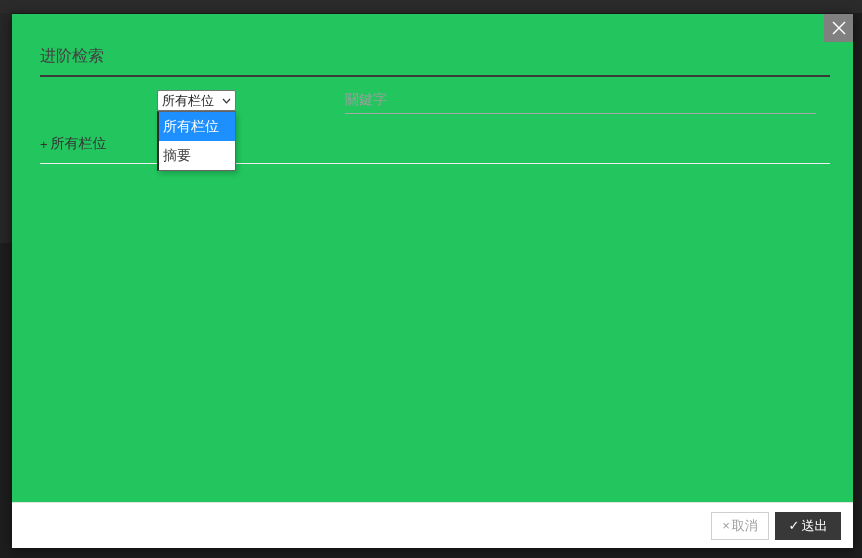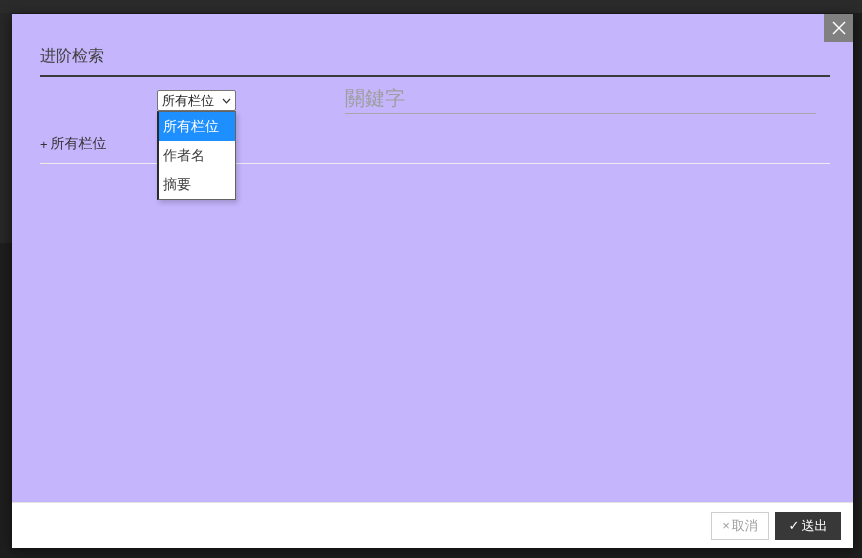--- a/index.html
+++ b/index.html
@@ -13,21 +13,21 @@
   .bg-strip-top {
     position:absolute; left:0; top:0; width:862px; height:13px;
     background:#2b2b2b;
   }
   .bg-strip-left {
     position:absolute; left:0; top:13px; width:12px; height:230px;
     background:#272727;
   }
   .modal {
     position:absolute; left:12px; top:14px; width:841px; height:534px;
-    background:#c4b5fd;
+    background:#22c55e;
     box-shadow:0 2px 12px rgba(0,0,0,.55);
   }
   .close-btn {
     position:absolute; top:0; right:0; width:29px; height:28px;
     background:#808080;
     display:flex; align-items:center; justify-content:center;
     cursor:pointer;
   }
   .modal-title {
     position:absolute; left:28px; top:32px;
@@ -59,21 +59,21 @@
     padding-left:4px;
     font-size:14px; color:#3d3d3d;
     white-space:nowrap; overflow:hidden;
     cursor:pointer;
   }
   .dropdown-option.selected { background:#1e8fff; color:#fff; }
   .keyword-input {
     position:absolute; left:333px; top:70px; width:471px; height:30px;
     border:none; border-bottom:1px solid #a8a8a8;
     outline:none; background:transparent;
-    font-size:20px; color:#333;
+    font-size:14px; color:#333;
     font-family:"Liberation Sans", sans-serif;
   }
   .keyword-input::placeholder { color:#9e9e9e; opacity:1; }
   .add-condition {
     position:absolute; left:28px; top:121px;
     font-size:14px; color:#333;
     display:flex; align-items:center; gap:3px;
     cursor:pointer;
   }
   .row-separator {
@@ -125,21 +125,20 @@
 
   <div class="select-box">
     <span>所有栏位</span>
     <svg width="9" height="6" viewBox="0 0 9 6">
       <polyline points="1,1 4.5,4.8 8,1" fill="none" stroke="#333333" stroke-width="1.2"></polyline>
     </svg>
   </div>
 
   <div class="dropdown">
       <div class="dropdown-option selected">所有栏位</div>
-      <div class="dropdown-option">作者名</div>
       <div class="dropdown-option">摘要</div>
     </div>
 
   <input class="keyword-input" type="text" placeholder="關鍵字" style="">
 
   <div class="add-condition">
     <span class="icon-glyph">+</span>
     <span>所有栏位</span>
   </div>
   <div class="row-separator"></div>

